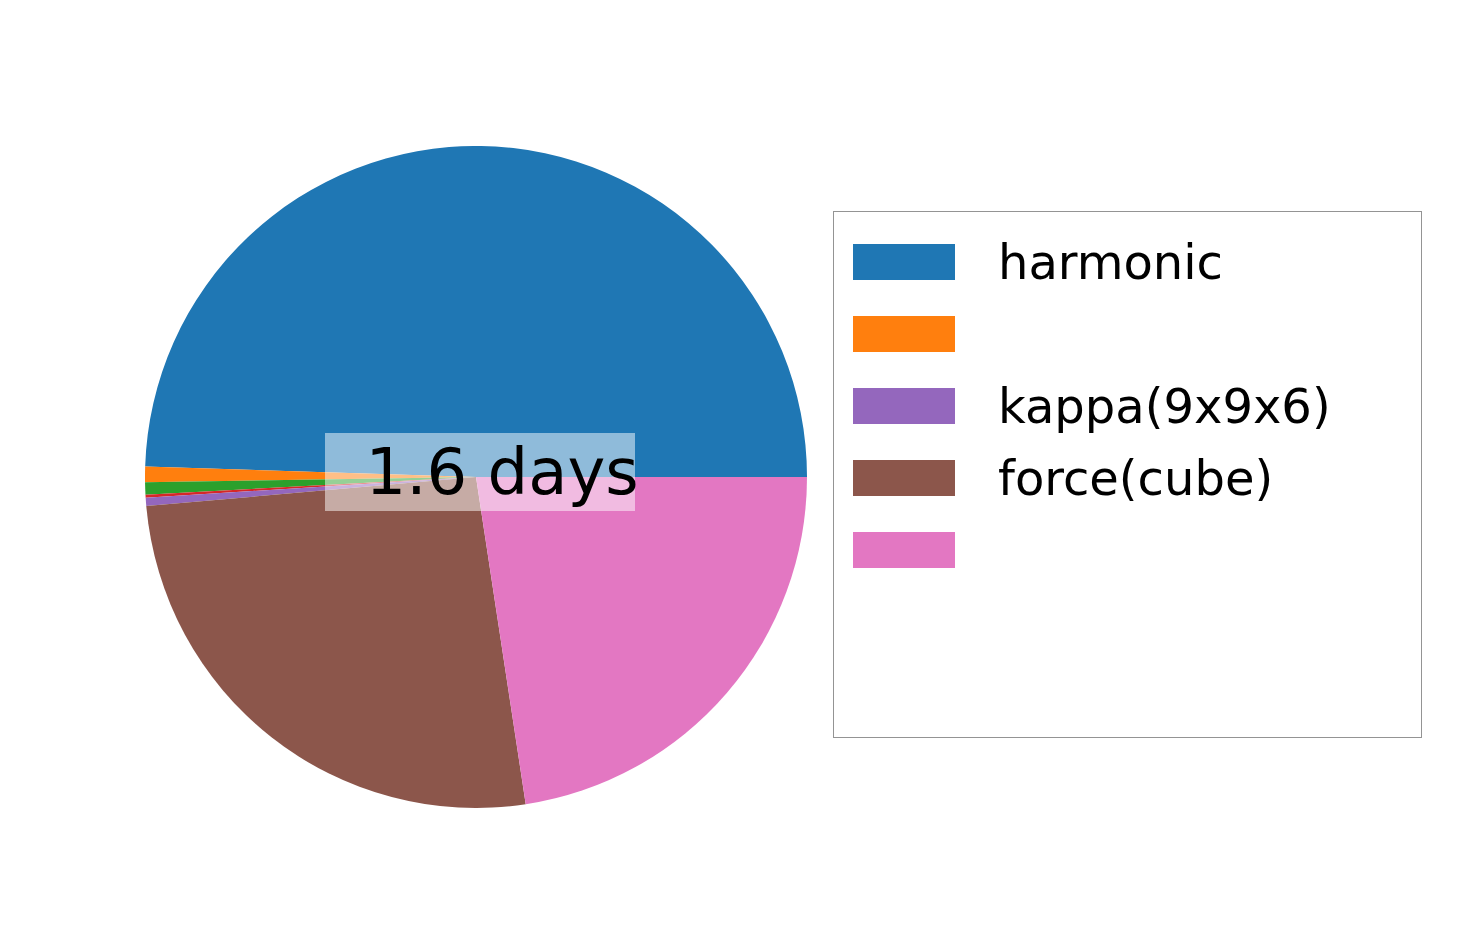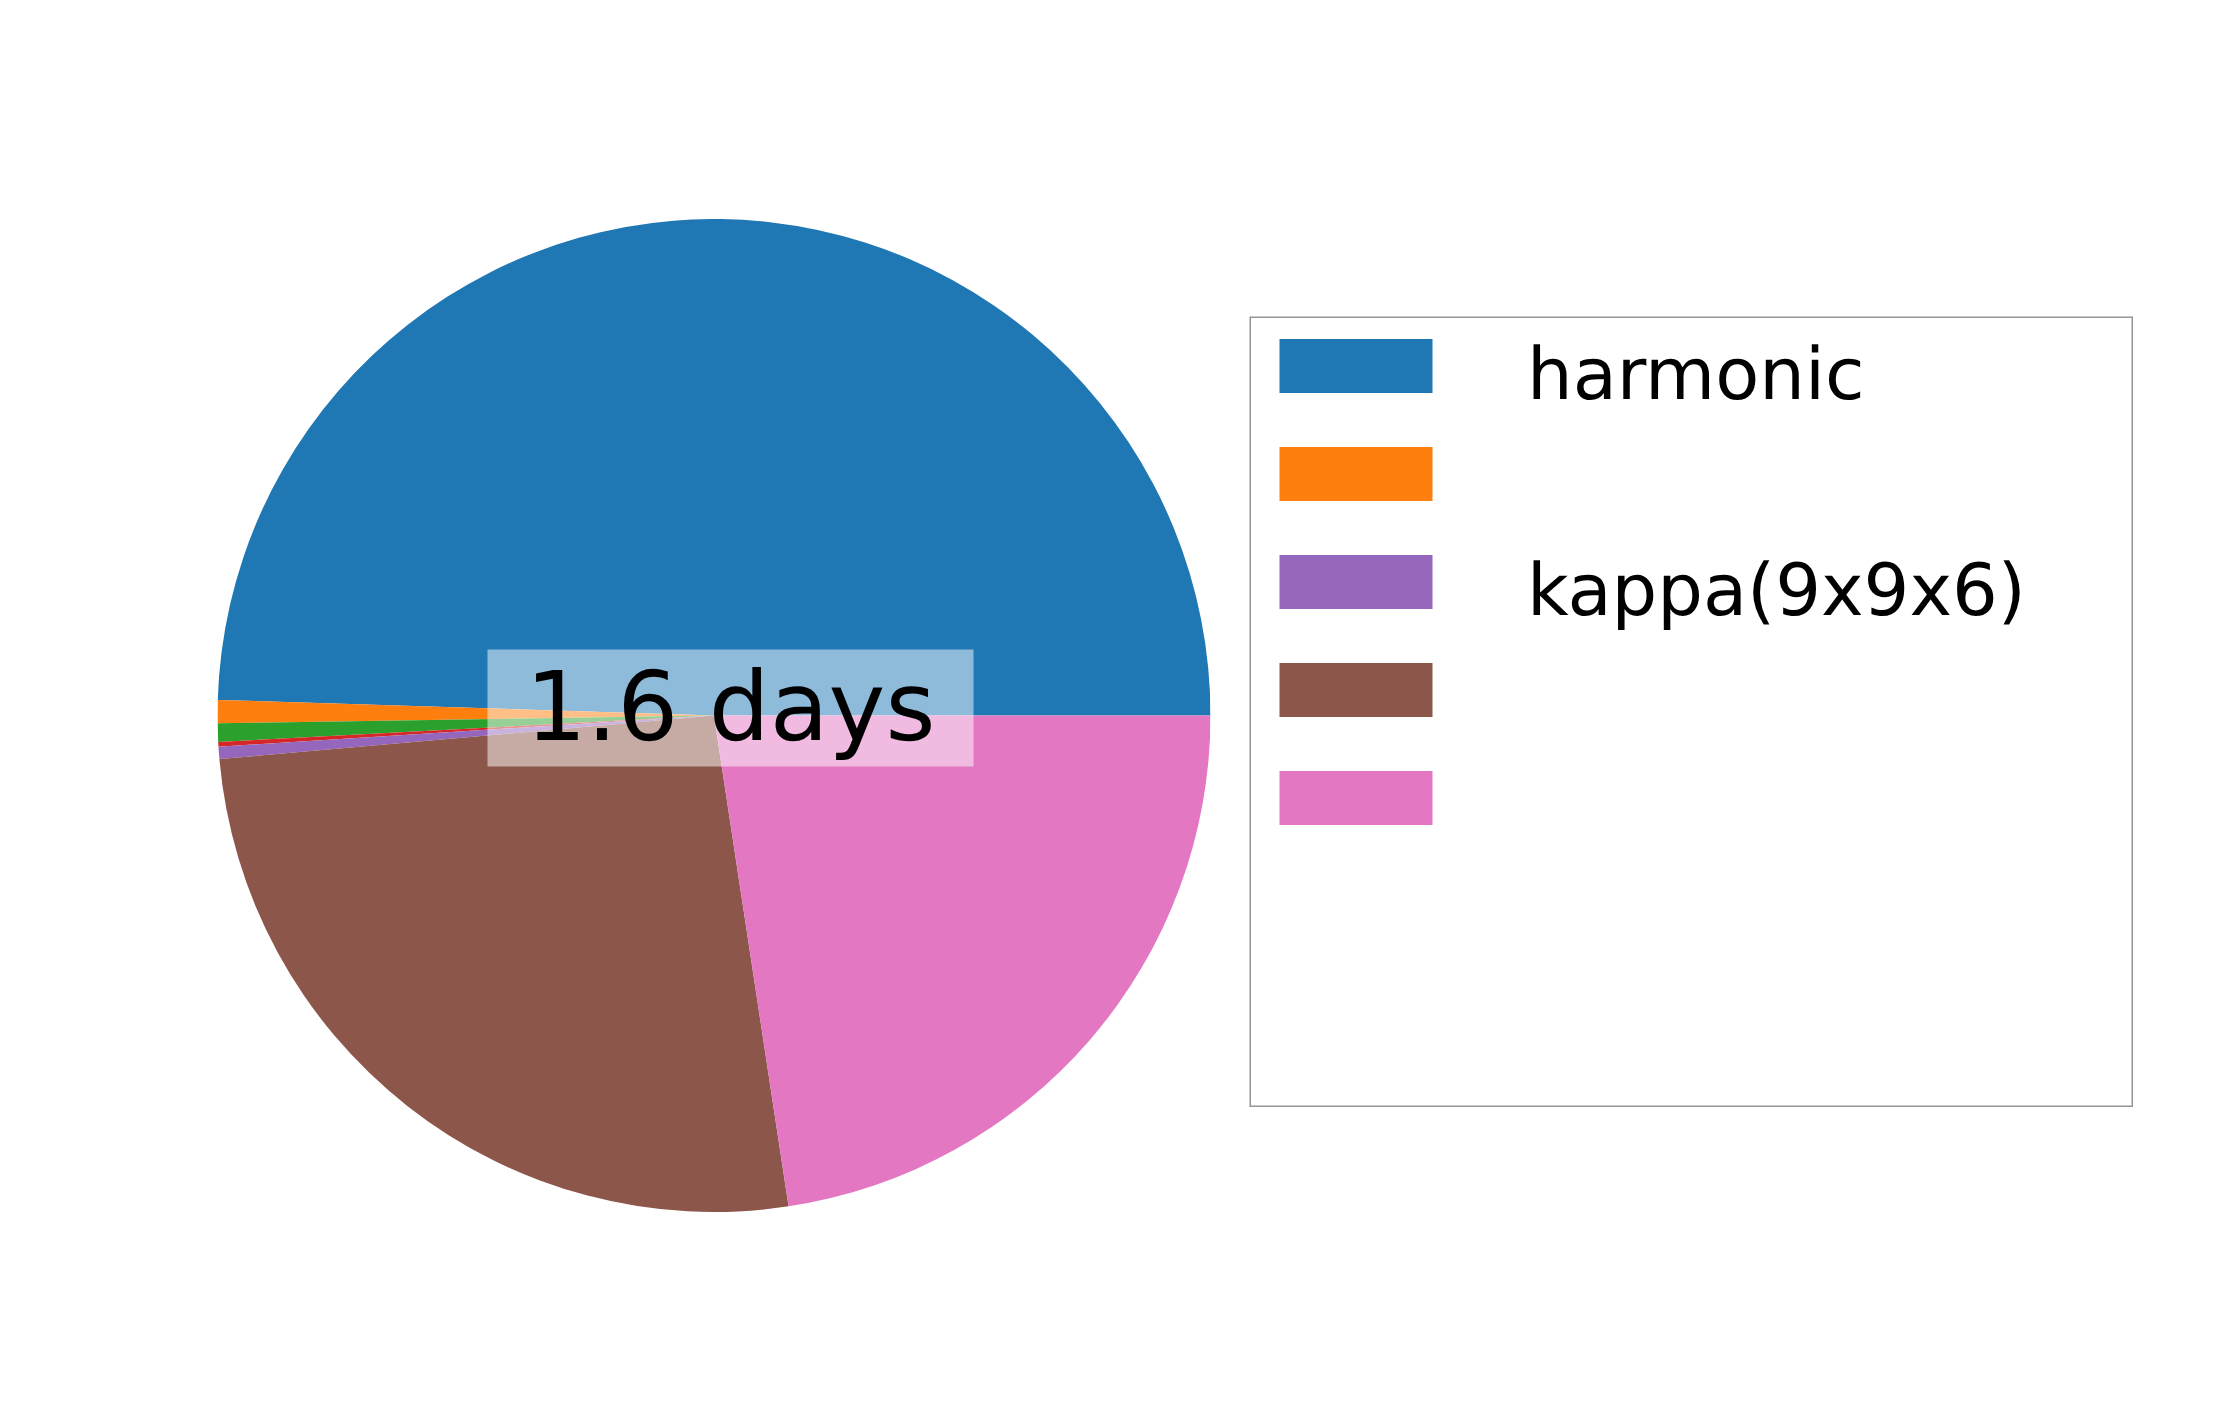--- a/index.html
+++ b/index.html
@@ -30,31 +30,32 @@
   #pie-svg {
     display: block;
     width: 662px;
     height: 662px;
   }
   
   #pie-label {
     position: absolute;
     left: 325px;
     top: 433px;
-    width: 324px;
+    width: 266px;
     height: 78px;
     background: rgba(255, 255, 255, 0.5);
     display: flex;
     align-items: center;
     justify-content: center;
     color: #000000;
     font-size: 64px;
     line-height: 1;
     letter-spacing: 0px;
     white-space: nowrap;
+    padding-left: 44px;
   }
   
   #legend {
     position: absolute;
     left: 833px;
     top: 211px;
     width: 589px;
     height: 527px;
     background: #ffffff;
     border: 1.6px solid #949494;
@@ -62,23 +63,22 @@
   }
   #legend-rows {
     position: absolute;
     left: 19px;
     top: 14px;
     right: 0;
     top: 14px;
   }
   .legend-row {
     display: flex;
-    align-items: flex-start;
+    align-items: center;
     height: 72px;
-    gap: 20px;
   }
   .legend-swatch {
     width: 102px;
     height: 36px;
     flex: 0 0 auto;
   }
   .legend-label {
     margin-left: 43px;
     font-size: 48px;
     line-height: 1;
@@ -117,20 +117,21 @@
         </div>
         <div class="legend-row">
           <span class="legend-swatch" style="background: rgb(255, 127, 14);"></span>
         </div>
         <div class="legend-row">
           <span class="legend-swatch" style="background: rgb(148, 103, 189);"></span>
           <span class="legend-label">kappa(9x9x6)</span>
         </div>
         <div class="legend-row">
           <span class="legend-swatch" style="background: rgb(140, 86, 75);"></span>
+          <span class="legend-label">force(cube)</span>
         </div>
         <div class="legend-row">
           <span class="legend-swatch" style="background: rgb(227, 119, 194);"></span>
         </div>
       </div>
   </div>
 
 </div>
 
 </body></html>

